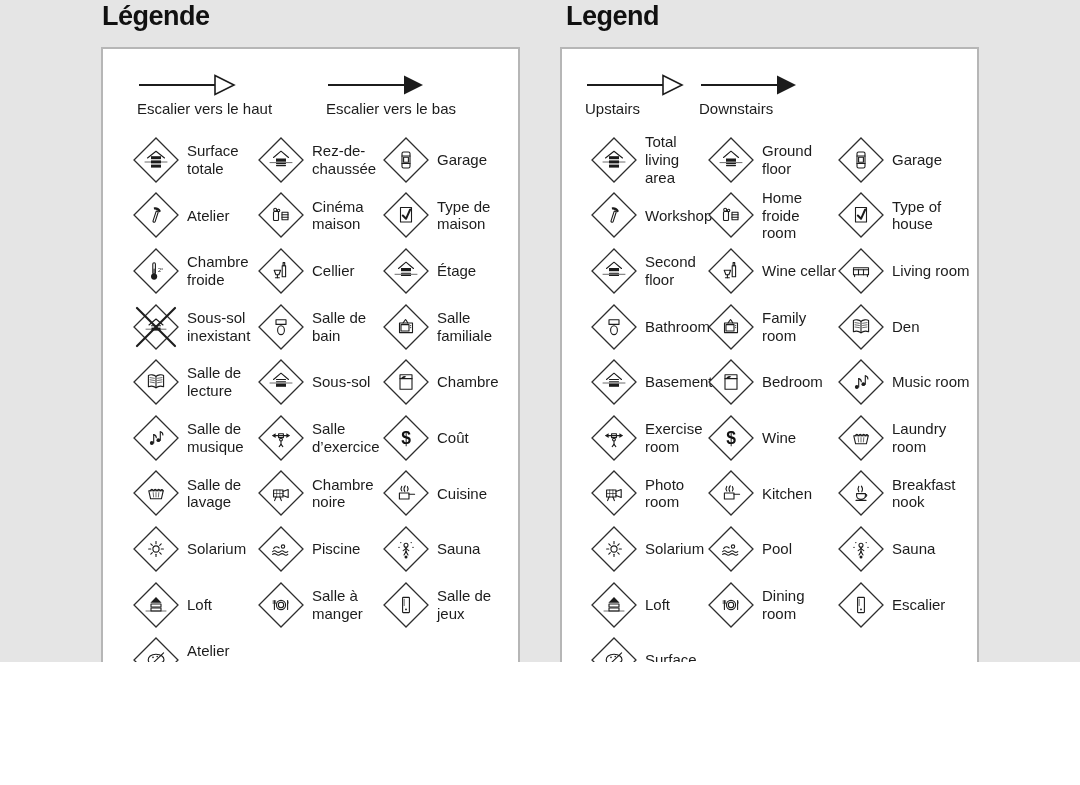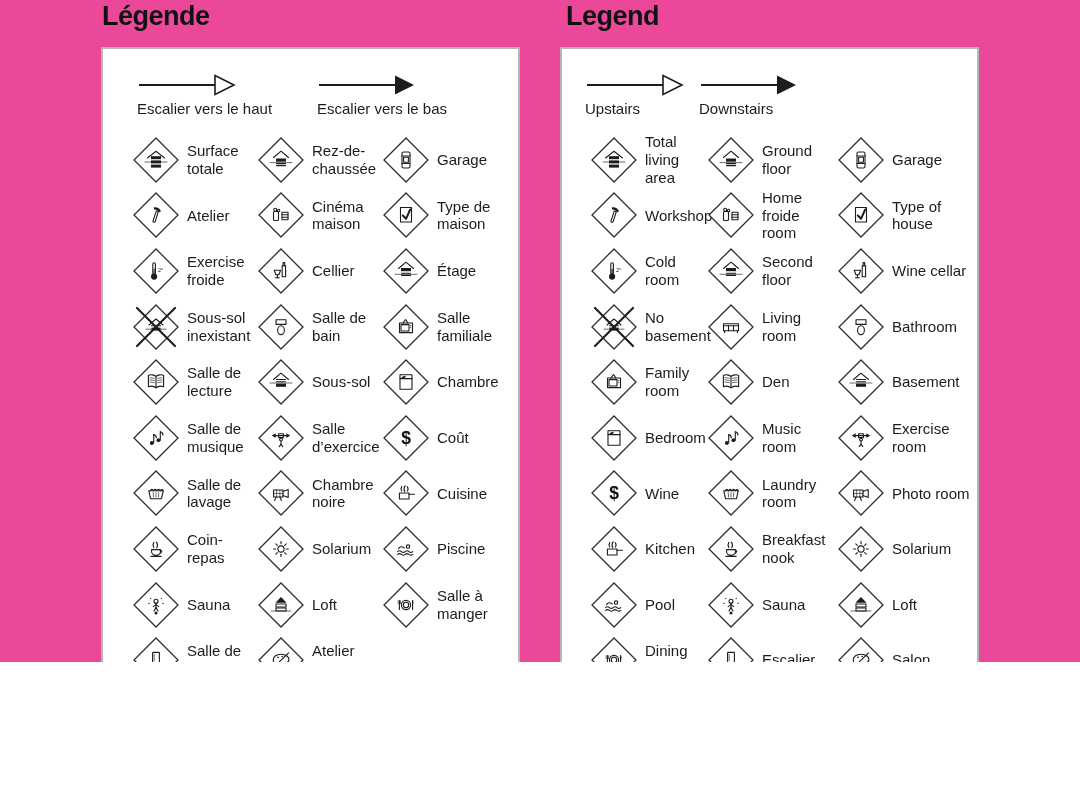--- a/index.html
+++ b/index.html
@@ -1,25 +1,25 @@
 <!DOCTYPE html>
 <html><head>
 <meta charset="utf-8">
 <style>
   html,body{margin:0;padding:0;background:#fff;}
-  .stage{position:relative;width:1080px;height:662px;background:#ec4899;overflow:hidden;
+  .stage{position:relative;width:1080px;height:662px;background:#e5e5e5;overflow:hidden;
          font-family:"Liberation Sans",sans-serif;color:#1c1c1c;}
   .panel-title{position:absolute;top:1px;font-size:27px;font-weight:700;letter-spacing:-0.5px;color:#111;}
   #title-fr{left:102px;}
   #title-en{left:566px;}
   .panel{position:absolute;top:47px;width:419px;height:665px;border:2px solid #b6b6b6;background:#fff;box-sizing:border-box;}
   #panel-fr{left:101px;}
   #panel-en{left:560px;}
   .arrows{position:absolute;top:24px;display:flex;}
-  #panel-fr .arrows{left:34px;gap:22px;}
+  #panel-fr .arrows{left:34px;gap:31px;}
   #panel-en .arrows{left:23px;gap:14px;}
   #panel-fr .arrowblock{width:158px;}
   #panel-en .arrowblock{width:100px;}
   .arrowblock{display:flex;flex-direction:column;}
   .arrow line{stroke:#1c1c1c;stroke-width:2;}
   .arrow .open{fill:#fff;stroke:#1c1c1c;stroke-width:1.6;}
   .arrow .solid{fill:#1c1c1c;stroke:none;}
   .arrowlbl{font-size:15px;margin-top:3px;white-space:nowrap;color:#1c1c1c;}
   .grid{position:absolute;display:grid;grid-template-rows:repeat(10,55.6px);top:83px;}
   #panel-fr .grid{left:29px;grid-template-columns:125px 125px 135px;}
@@ -144,21 +144,21 @@
         <div class="cell">
           <svg class="glyph" width="48" height="48" viewBox="0 0 48 48">
             <polygon class="dm" points="24,2 46,24 24,46 2,24"></polygon>
             <g transform="translate(12,12)">
               <rect x="8.8" y="3.8" width="2.6" height="11.5" rx="1.3"></rect>
               <circle class="f" cx="10.1" cy="17.6" r="3.1"></circle>
               <line x1="10.1" y1="15.4" x2="10.1" y2="10"></line>
               <text x="14" y="12.6" font-size="5.5">2°</text>
             </g>
           </svg>
-          <div class="lbl">Exercise froide</div>
+          <div class="lbl">Chambre froide</div>
         </div>
         <div class="cell">
           <svg class="glyph" width="48" height="48" viewBox="0 0 48 48">
             <polygon class="dm" points="24,2 46,24 24,46 2,24"></polygon>
             <g transform="translate(12,12)">
               <rect x="13.2" y="6.8" width="3.4" height="11"></rect>
               <rect x="14.1" y="3.6" width="1.6" height="3.2"></rect>
               <path d="M5.2 11.2 h6.4 l-1.7 4.6 h-3 Z"></path>
               <line x1="8.4" y1="15.8" x2="8.4" y2="18.8"></line>
               <line x1="6.4" y1="18.8" x2="10.4" y2="18.8"></line>
@@ -329,33 +329,20 @@
             <polygon class="dm" points="24,2 46,24 24,46 2,24"></polygon>
             <g transform="translate(12,12)">
               <rect x="5.4" y="12" width="9.6" height="6"></rect>
               <line x1="15" y1="13.2" x2="20.6" y2="13.2"></line>
               <path d="M7.8 10 q-1.6 -2.2 0 -4.6"></path>
               <path d="M10.8 10.4 q-1.8 -2.8 0.4 -5.6"></path>
               <path d="M13.4 10 q1.4 -2.2 0 -4.4"></path>
             </g>
           </svg>
           <div class="lbl">Cuisine</div>
-        </div>
-        <div class="cell">
-          <svg class="glyph" width="48" height="48" viewBox="0 0 48 48">
-            <polygon class="dm" points="24,2 46,24 24,46 2,24"></polygon>
-            <g transform="translate(12,12)">
-              <path d="M7.6 12.6 H16.4 V14.8 a4.4 3.6 0 0 1 -8.8 0 Z"></path>
-              <path d="M16.4 13.2 q2.8 0.6 0 3"></path>
-              <line x1="7" y1="19.4" x2="17" y2="19.4"></line>
-              <path d="M9.8 10.6 q-1.6 -2.6 0 -5.2"></path>
-              <path d="M12.8 10.8 q1.6 -3 -0.4 -5.6"></path>
-            </g>
-          </svg>
-          <div class="lbl">Coin-repas</div>
         </div>
         <div class="cell">
           <svg class="glyph" width="48" height="48" viewBox="0 0 48 48">
             <polygon class="dm" points="24,2 46,24 24,46 2,24"></polygon>
             <g transform="translate(12,12)">
               <circle cx="12" cy="12" r="3.1"></circle>
               <line x1="12" y1="6.8" x2="12" y2="4.6"></line>
               <line x1="12" y1="17.2" x2="12" y2="19.4"></line>
               <line x1="6.8" y1="12" x2="4.6" y2="12"></line>
               <line x1="17.2" y1="12" x2="19.4" y2="12"></line>
@@ -540,32 +527,20 @@
               <rect x="6.5" y="4.5" width="11" height="14.5"></rect>
               <path class="w2" d="M8.8 12.5 L12 15.8 L16.2 6.5"></path>
             </g>
           </svg>
           <div class="lbl">Type of house</div>
         </div>
         <div class="cell">
           <svg class="glyph" width="48" height="48" viewBox="0 0 48 48">
             <polygon class="dm" points="24,2 46,24 24,46 2,24"></polygon>
             <g transform="translate(12,12)">
-              <rect x="8.8" y="3.8" width="2.6" height="11.5" rx="1.3"></rect>
-              <circle class="f" cx="10.1" cy="17.6" r="3.1"></circle>
-              <line x1="10.1" y1="15.4" x2="10.1" y2="10"></line>
-              <text x="14" y="12.6" font-size="5.5">2°</text>
-            </g>
-          </svg>
-          <div class="lbl">Cold room</div>
-        </div>
-        <div class="cell">
-          <svg class="glyph" width="48" height="48" viewBox="0 0 48 48">
-            <polygon class="dm" points="24,2 46,24 24,46 2,24"></polygon>
-            <g transform="translate(12,12)">
               <path d="M4.5 9.5 L12 3.2 L19.5 9.5"></path>
               <rect class="f" x="7" y="9" width="10" height="3.2"></rect>
               <line x1="7.5" y1="14.2" x2="16.5" y2="14.2"></line>
               <line x1="7.5" y1="16.4" x2="16.5" y2="16.4"></line>
               <line class="thin" x1="1" y1="15.3" x2="23" y2="15.3"></line>
             </g>
           </svg>
           <div class="lbl">Second floor</div>
         </div>
         <div class="cell">
@@ -573,34 +548,20 @@
             <polygon class="dm" points="24,2 46,24 24,46 2,24"></polygon>
             <g transform="translate(12,12)">
               <rect x="13.2" y="6.8" width="3.4" height="11"></rect>
               <rect x="14.1" y="3.6" width="1.6" height="3.2"></rect>
               <path d="M5.2 11.2 h6.4 l-1.7 4.6 h-3 Z"></path>
               <line x1="8.4" y1="15.8" x2="8.4" y2="18.8"></line>
               <line x1="6.4" y1="18.8" x2="10.4" y2="18.8"></line>
             </g>
           </svg>
           <div class="lbl">Wine cellar</div>
-        </div>
-        <div class="cell">
-          <svg class="glyph" width="48" height="48" viewBox="0 0 48 48">
-            <polygon class="dm" points="24,2 46,24 24,46 2,24"></polygon>
-            <g transform="translate(12,12)">
-              <path d="M5 10 L12 4 L19 10"></path>
-              <line x1="7.5" y1="10.8" x2="16.5" y2="10.8"></line>
-              <rect class="f" x="7.5" y="12.6" width="9" height="3"></rect>
-              <line class="thin" x1="2" y1="14.2" x2="22" y2="14.2"></line>
-            </g>
-            <line class="x" x1="5" y1="5" x2="43" y2="43"></line>
-            <line class="x" x1="43" y1="5" x2="5" y2="43"></line>
-          </svg>
-          <div class="lbl">No basement</div>
         </div>
         <div class="cell">
           <svg class="glyph" width="48" height="48" viewBox="0 0 48 48">
             <polygon class="dm" points="24,2 46,24 24,46 2,24"></polygon>
             <g transform="translate(12,12)">
               <path d="M4.5 15.8 V8.8 H19.5 V15.8 Z"></path>
               <path d="M4.5 10.8 H19.5"></path>
               <line x1="9.5" y1="10.8" x2="9.5" y2="15.8"></line>
               <line x1="14.5" y1="10.8" x2="14.5" y2="15.8"></line>
               <line x1="5.6" y1="15.8" x2="5.6" y2="17.6"></line>
@@ -855,21 +816,21 @@
         <div class="cell">
           <svg class="glyph" width="48" height="48" viewBox="0 0 48 48">
             <polygon class="dm" points="24,2 46,24 24,46 2,24"></polygon>
             <g transform="translate(12,12)">
               <path d="M12 6.2 C7.2 6.2 3.8 9 4.3 12.4 C4.8 15.8 8.4 17.9 12 17.5 C13.6 17.3 13 15.4 14.6 14.9 C16.2 14.4 19.4 15.4 19.9 12.2 C20.4 9 16.8 6.2 12 6.2 Z"></path>
               <circle class="f" cx="9" cy="9.4" r="0.8"></circle>
               <circle class="f" cx="13.2" cy="8.6" r="0.8"></circle>
               <line x1="5.6" y1="18.4" x2="19.6" y2="4.8"></line>
             </g>
           </svg>
-          <div class="lbl">Salon</div>
+          <div class="lbl">Surface</div>
         </div>
       </div>
   </div>
 
   <div class="logo">
     <svg class="logo-graphic" width="50" height="33" viewBox="0 0 50 33">
       <path fill="#0a0a0a" d="M10 14 L23 31 L43 2 L28 13 L24 18 Z"></path>
       <path fill="#0a0a0a" d="M15.5 4 L30 0.5 L33.5 10.5 L19 14 Z"></path>
       <path d="M19.5 8.2 Q24 3.8 29.8 5.8" stroke="#fff" fill="none" stroke-width="1.5"></path>
       <path d="M20.2 10.6 Q24.8 6.2 30.6 8.2" stroke="#fff" fill="none" stroke-width="1"></path>

